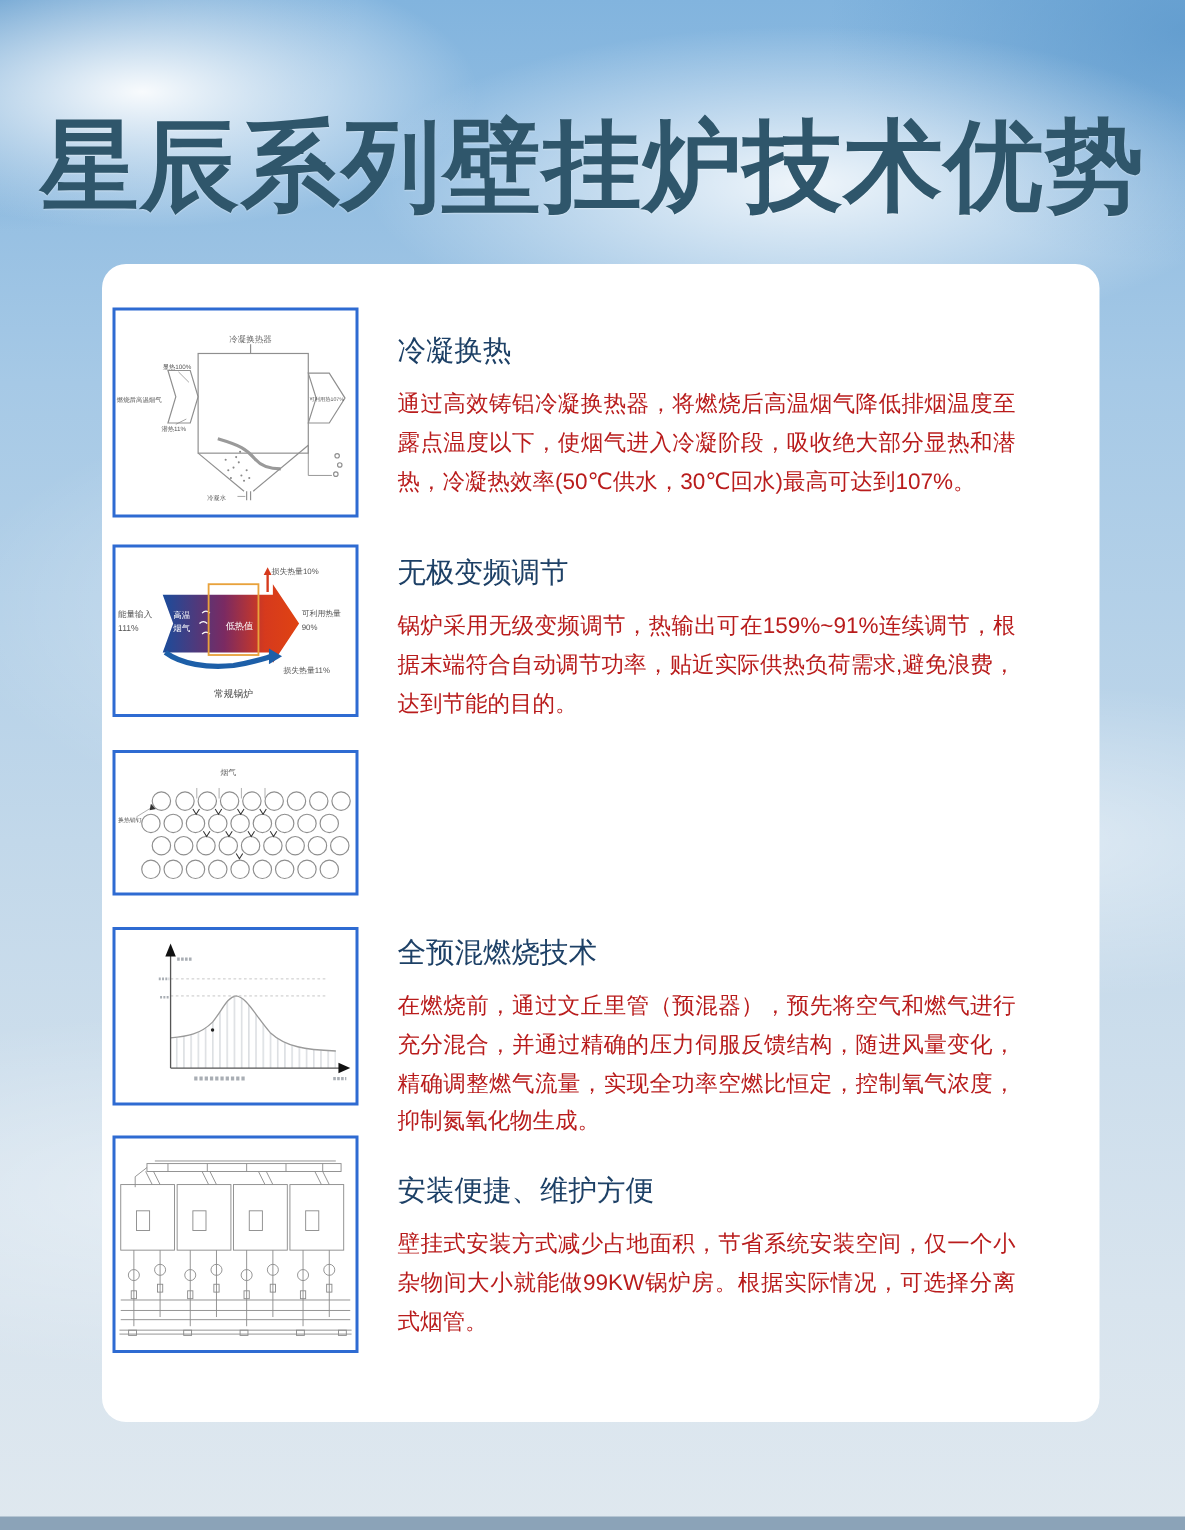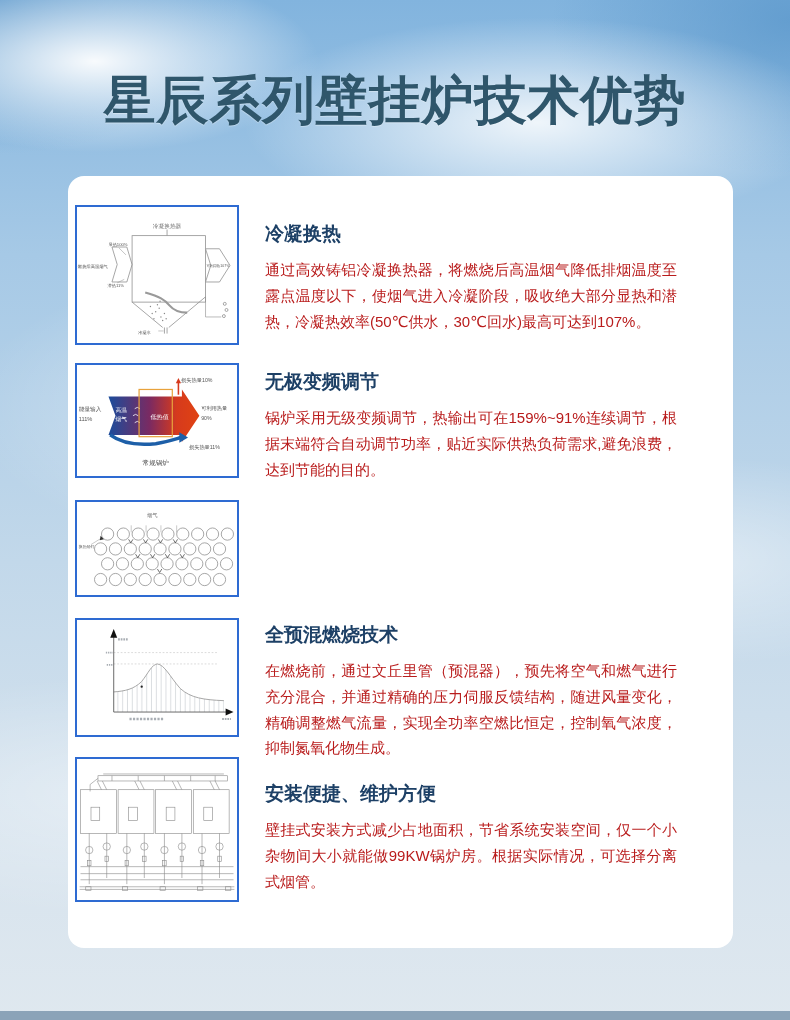--- a/index.html
+++ b/index.html
@@ -12,37 +12,37 @@
       radial-gradient(ellipse 520px 220px at 42% 40%, rgba(255,255,255,.5), rgba(255,255,255,0) 70%),
       radial-gradient(ellipse 360px 150px at 88% 55%, rgba(255,255,255,.45), rgba(255,255,255,0) 70%),
       radial-gradient(ellipse 460px 170px at 15% 78%, rgba(255,255,255,.4), rgba(255,255,255,0) 70%),
       radial-gradient(ellipse 340px 220px at 0% 0%, rgba(86,148,201,.85), rgba(86,148,201,0) 70%),
       radial-gradient(ellipse 340px 220px at 100% 2%, rgba(86,148,201,.7), rgba(86,148,201,0) 70%),
       linear-gradient(180deg,#82b4de 0%,#a6c9e6 25%,#c2d8ea 55%,#d8e4ee 85%,#dfe8ef 100%);
   }
   .page-title{
     position:absolute;top:66px;left:0;width:100%;text-align:center;
     font-family:Liberation Sans, sans-serif;
-    font-size:52px;font-weight:700;color:#2f566b;letter-spacing:1px;
+    font-size:66px;font-weight:700;color:#2f566b;letter-spacing:1px;
     text-shadow:0 1px 1px rgba(255,255,255,.35);
   }
   .card{
     position:absolute;left:68px;top:176px;width:665px;height:772px;
     background:#ffffff;border-radius:16px;
   }
   .row{position:absolute;left:75px;display:flex;gap:26px;}
   .r1{top:205px}.r2{top:363px}.r3{top:500px}.r4{top:618px}.r5{top:757px}
   .thumb{flex:0 0 auto;width:164px;border:2px solid #2e6bd2;background:#fff;box-sizing:border-box;}
   .t1{height:140px}.t2{height:115px}.t3{height:97px}.t4{height:119px}.t5{height:145px}
   .thumb svg{display:block;width:100%;height:100%;}
   svg text{font-family:"Liberation Sans","DejaVu Sans",sans-serif;}
   .text{width:412px;}
   .text.pt1{padding-top:16px}.text.pt2{padding-top:6px}.text.pt3{padding-top:6px}
   .text.pt4{padding-top:4px}.text.pt5{padding-top:24px}
-  .text h3{margin:0 0 10px 0;font-size:19px;font-weight:700;color:#1d4066;}
+  .text h3{margin:0 0 10px 0;font-size:19px;font-weight:400;color:#1d4066;}
   .text p{margin:0;font-size:15px;line-height:1.72;color:#b91c1c;text-align:justify;}
   .footer-bar{position:absolute;left:0;bottom:0;width:100%;height:9px;background:#8ba3b8;}
 </style>
 </head>
 <body>
 
 <div class="page-title">星辰系列壁挂炉技术优势</div>
 
 <div class="card"></div>
 

